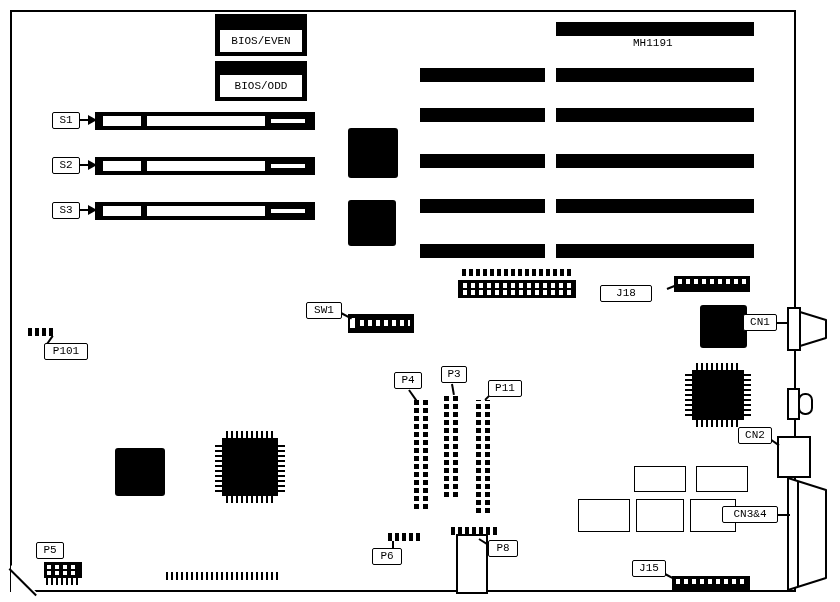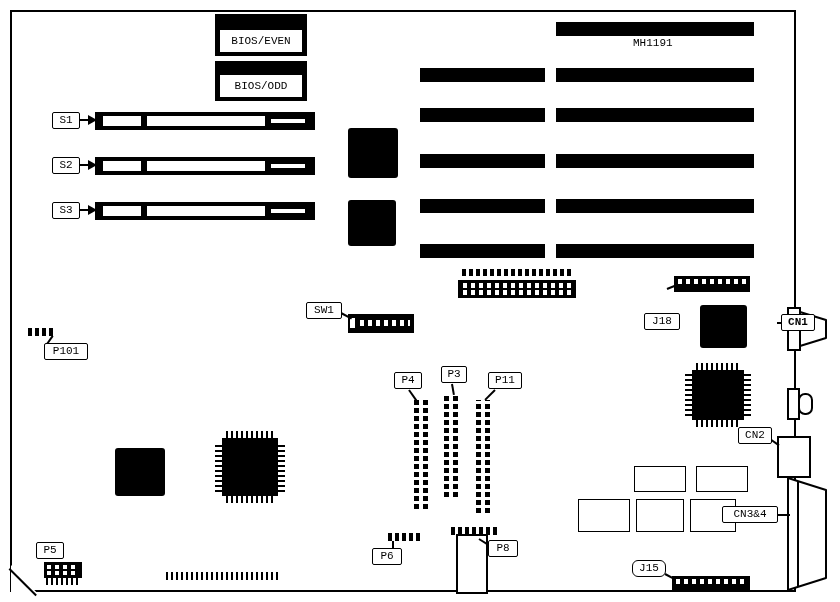--- a/index.html
+++ b/index.html
@@ -97,21 +97,21 @@
 
   <div class="a hpins" style="left:462px;top:269px;width:112px;height:7px;"></div>
   <div class="a blk" style="left:458px;top:280px;width:118px;height:18px;">
     <div class="a wdots" style="left:5px;top:3px;width:108px;height:5px;"></div>
     <div class="a wdots" style="left:5px;top:10px;width:108px;height:5px;"></div>
   </div>
 
   <div class="a blk" style="left:674px;top:276px;width:76px;height:16px;">
     <div class="a wdots" style="left:4px;top:3px;width:68px;height:5px;"></div>
   </div>
-  <div class="callout" style="left:644px;top:285px;width:36px;margin-top:28px;">J18</div>
+  <div class="callout" style="left:600px;top:285px;width:52px;">J18</div>
   <div class="tail" style="left:667px;top:288px;width:10px;transform:rotate(-22deg);"></div>
 
   <div class="a blk" style="left:348px;top:314px;width:66px;height:19px;">
     <div class="a" style="left:2px;top:4px;width:5px;height:10px;background:#fff;"></div>
     <div class="a wdots" style="left:12px;top:6px;width:50px;height:6px;"></div>
   </div>
   <div class="callout" style="left:306px;top:302px;width:36px;">SW1</div>
   <div class="tail" style="left:341px;top:312px;width:12px;transform:rotate(28deg);"></div>
 
   <div class="a hpins" style="left:28px;top:328px;width:28px;height:8px;"></div>
@@ -119,25 +119,25 @@
   <div class="tail" style="left:47px;top:343px;width:10px;transform:rotate(-55deg);"></div>
 
   <div class="a pingridv" style="left:414px;top:400px;width:14px;height:112px;"></div>
   <div class="a pingridv" style="left:444px;top:393px;width:14px;height:107px;"></div>
   <div class="a pingridv" style="left:476px;top:400px;width:14px;height:116px;"></div>
 
   <div class="callout" style="left:394px;top:372px;width:28px;">P4</div>
   <div class="tail" style="left:409px;top:389px;width:13px;transform:rotate(55deg);"></div>
   <div class="callout" style="left:441px;top:366px;width:26px;">P3</div>
   <div class="tail" style="left:452px;top:383px;width:11px;transform:rotate(80deg);"></div>
-  <div class="callout" style="left:488px;top:372px;width:34px;">P11</div>
+  <div class="callout" style="left:488px;top:380px;width:34px;">P11</div>
   <div class="tail" style="left:495px;top:389px;width:14px;transform:rotate(135deg);"></div>
 
   <div class="a chip" style="left:700px;top:305px;width:47px;height:43px;"></div>
-  <div class="callout" style="left:781px;top:314px;width:34px;font-weight:bold;">CN1</div>
+  <div class="callout" style="left:743px;top:314px;width:34px;">CN1</div>
   <div class="tail" style="left:777px;top:322px;width:11px;"></div>
   <svg class="a" style="left:786px;top:304px;z-index:4;" width="44" height="50" viewBox="0 0 44 50">
     <rect x="2" y="4" width="12" height="42" fill="#fff" stroke="#000" stroke-width="2"></rect>
     <polygon points="14,8 40,16 40,34 14,42" fill="#fff" stroke="#000" stroke-width="2" stroke-linejoin="round"></polygon>
   </svg>
 
   <div class="a blk" style="left:692px;top:370px;width:52px;height:50px;"></div>
   <div class="a fringeh" style="left:696px;top:363px;width:44px;height:7px;"></div>
   <div class="a fringeh" style="left:696px;top:420px;width:44px;height:7px;"></div>
   <div class="a fringev" style="left:685px;top:374px;width:7px;height:42px;"></div>
@@ -186,16 +186,16 @@
   <div class="tailv" style="left:392px;top:541px;height:7px;"></div>
 
   <div class="a" style="left:456px;top:534px;width:32px;height:60px;border:2px solid #000;background:#fff;"></div>
   <div class="a hpins" style="left:451px;top:527px;width:47px;height:8px;"></div>
   <div class="callout" style="left:488px;top:540px;width:30px;">P8</div>
   <div class="tail" style="left:479px;top:538px;width:12px;transform:rotate(32deg);"></div>
 
   <div class="a blk" style="left:672px;top:576px;width:78px;height:16px;">
     <div class="a wdots" style="left:4px;top:3px;width:70px;height:5px;"></div>
   </div>
-  <div class="callout" style="left:632px;top:560px;width:34px;border-radius:6px;">J15</div>
+  <div class="callout" style="left:632px;top:560px;width:34px;">J15</div>
   <div class="tail" style="left:665px;top:573px;width:12px;transform:rotate(28deg);"></div>
 
 </div>
 
 </body></html>

